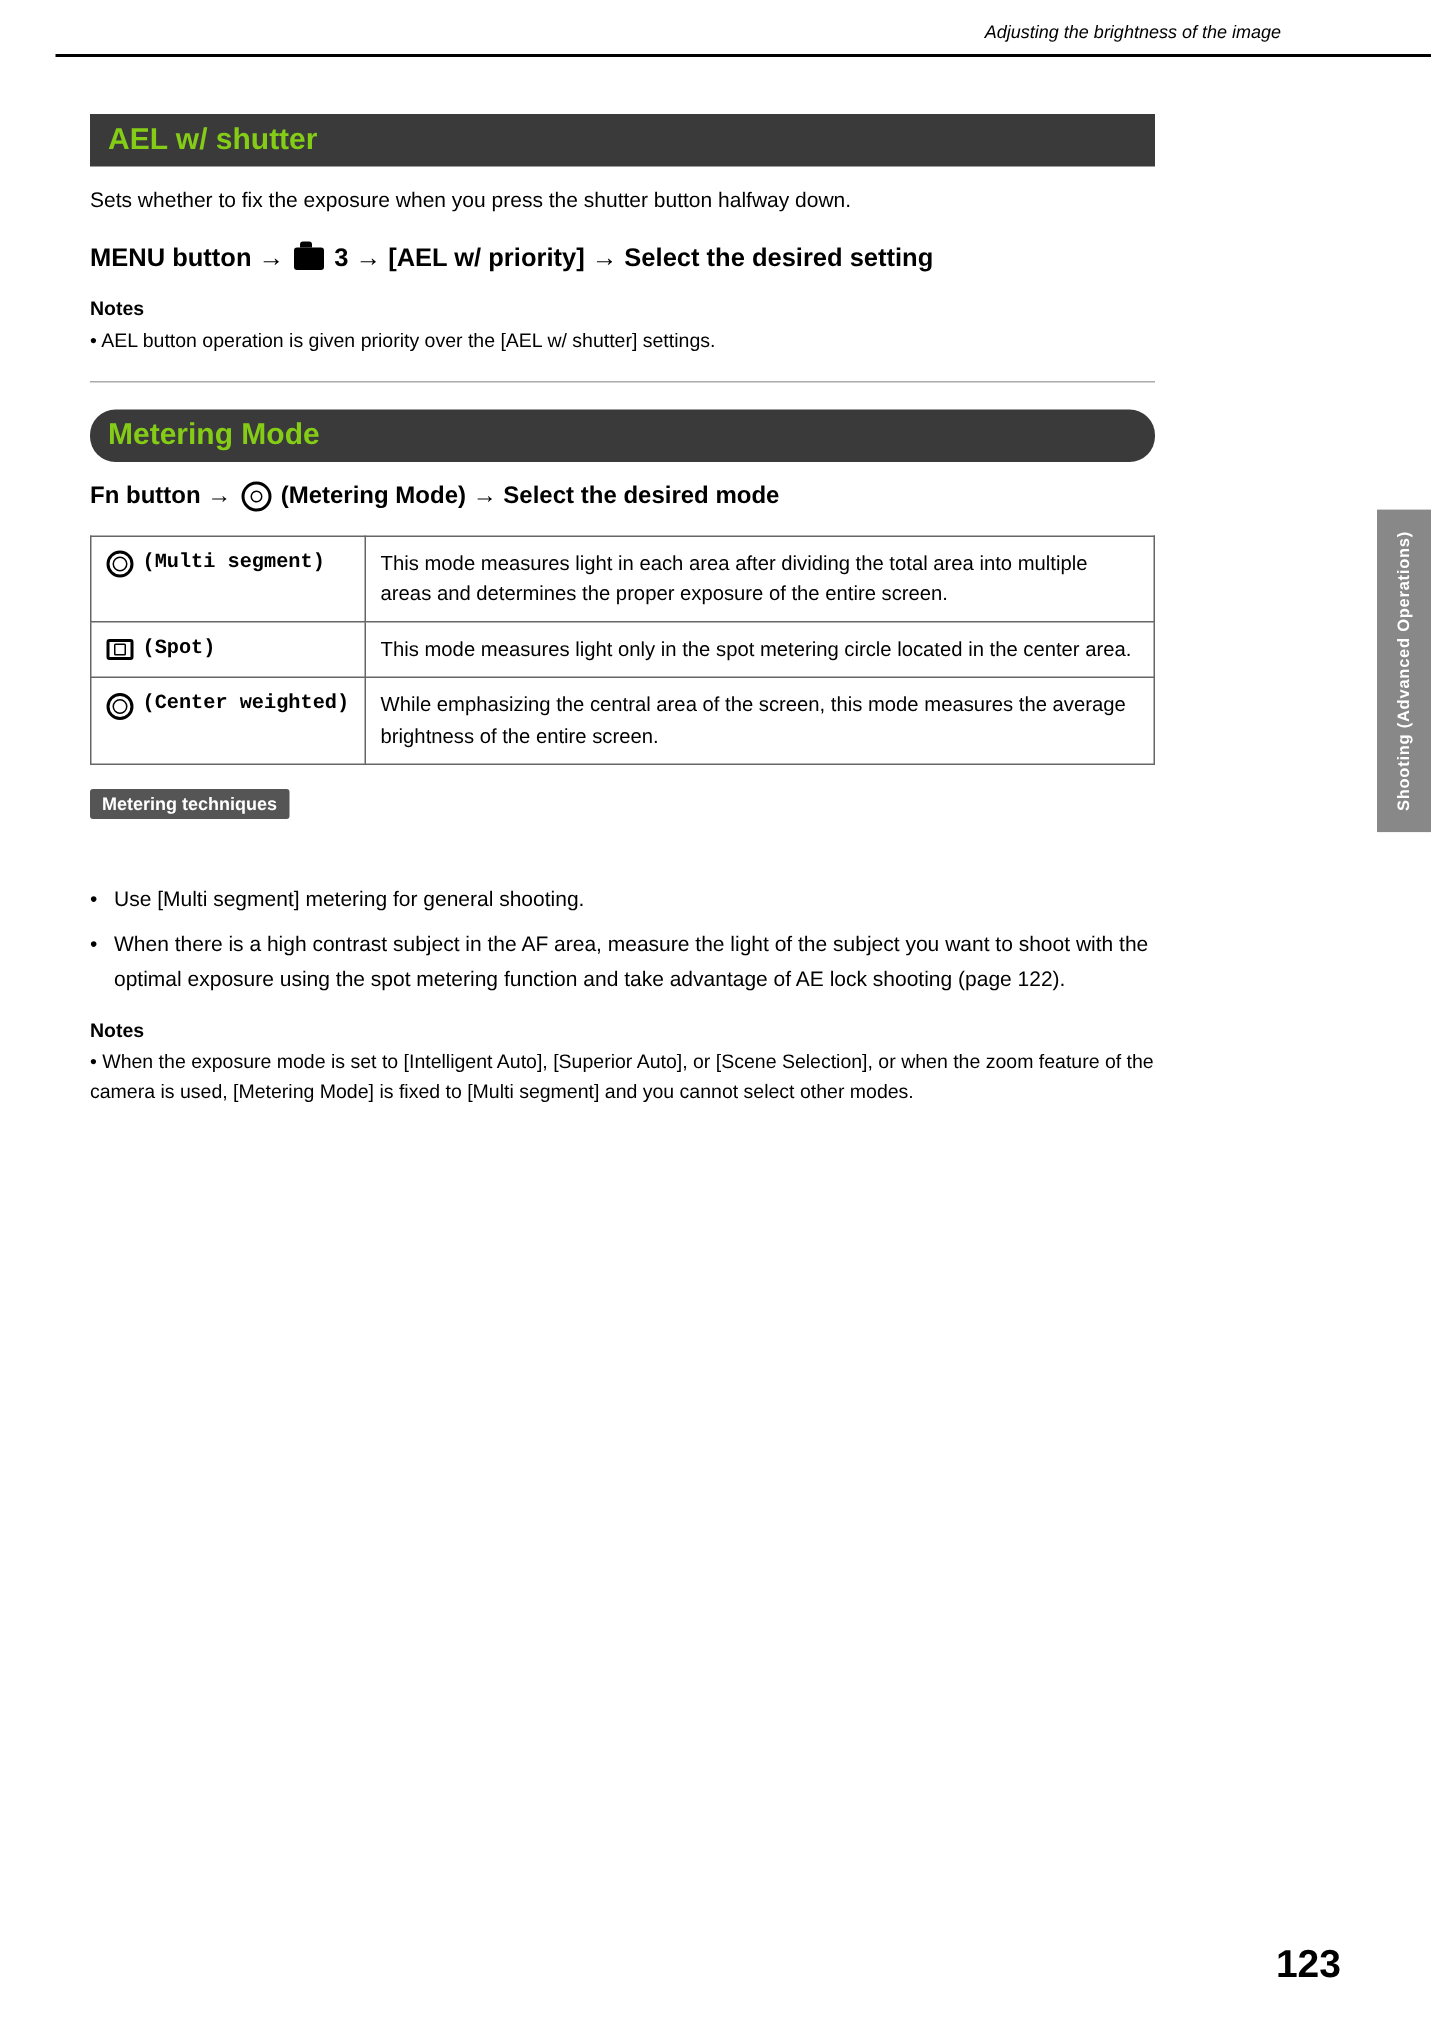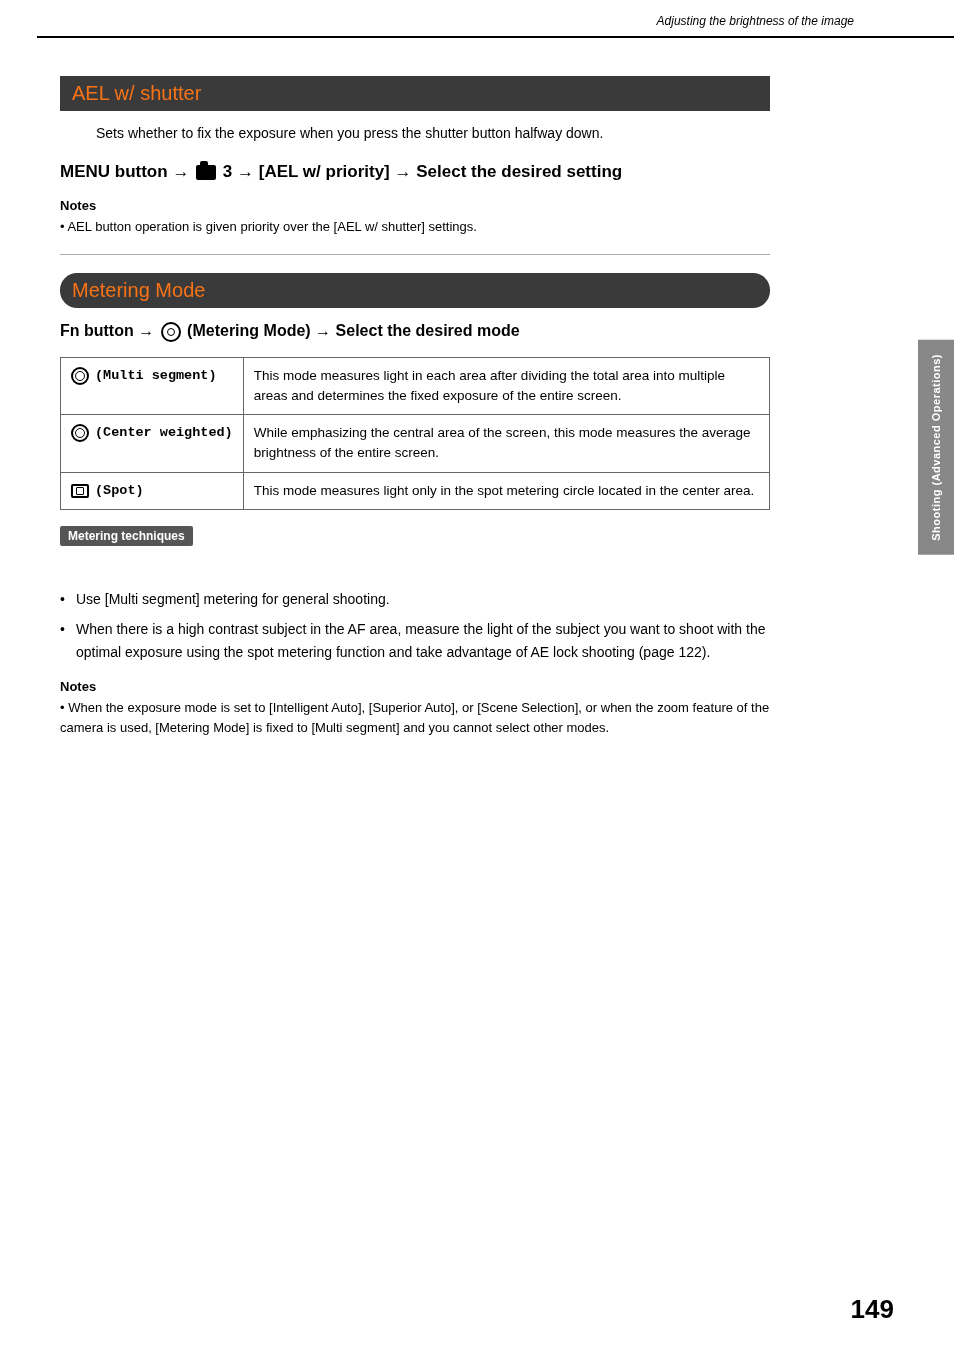--- a/index.html
+++ b/index.html
@@ -25,33 +25,32 @@
     }
 
     .main-content {
       padding: 20px 100px 40px 60px;
       max-width: 870px;
     }
 
     
     .section-header-box {
       background: #3a3a3a;
-      color: #f97316;
+      color: #84cc16;
       padding: 6px 12px;
       font-size: 20px;
-      font-weight: normal;
+      font-weight: bold;
       margin-bottom: 12px;
       margin-top: 18px;
     }
 
     .section-desc {
       font-size: 14px;
       line-height: 1.5;
       margin-bottom: 16px;
-      margin-left: 36px;
     }
 
     
     .nav-heading {
       font-size: 17px;
       font-weight: bold;
       line-height: 1.4;
       margin-bottom: 14px;
     }
 
@@ -293,40 +292,40 @@
 
   <table class="mode-table">
     <tbody>
       <tr>
         <td>
           <div class="icon-cell">
             <span class="mode-icon-multi"></span>
             <span class="bold">(Multi segment)</span>
           </div>
         </td>
-        <td>This mode measures light in each area after dividing the total area into multiple areas and determines the fixed exposure of the entire screen.</td>
+        <td>This mode measures light in each area after dividing the total area into multiple areas and determines the proper exposure of the entire screen.</td>
+      </tr>
+      <tr>
+        <td>
+          <div class="icon-cell">
+            <span class="mode-icon-spot"></span>
+            <span class="bold">(Spot)</span>
+          </div>
+        </td>
+        <td>This mode measures light only in the spot metering circle located in the center area.</td>
       </tr>
       <tr>
         <td>
           <div class="icon-cell">
             <span class="mode-icon-center"></span>
             <span class="bold">(Center weighted)</span>
           </div>
         </td>
         <td>While emphasizing the central area of the screen, this mode measures the average brightness of the entire screen.</td>
       </tr>
-      <tr>
-        <td>
-          <div class="icon-cell">
-            <span class="mode-icon-spot"></span>
-            <span class="bold">(Spot)</span>
-          </div>
-        </td>
-        <td>This mode measures light only in the spot metering circle located in the center area.</td>
-      </tr>
     </tbody>
   </table>
 
   <div class="techniques-box">Metering techniques</div>
 
   <ul class="bullet-list">
     <li>Use [Multi segment] metering for general shooting.</li>
     <li>When there is a high contrast subject in the AF area, measure the light of the subject you want to shoot with the optimal exposure using the spot metering function and take advantage of AE lock shooting (page 122).</li>
   </ul>
 
@@ -334,13 +333,13 @@
     <div class="notes-label">Notes</div>
     <div class="notes-text">When the exposure mode is set to [Intelligent Auto], [Superior Auto], or [Scene Selection], or when the zoom feature of the camera is used, [Metering Mode] is fixed to [Multi segment] and you cannot select other modes.</div>
   </div>
 
 </div>
 
 <div class="side-tab">
   <span>Shooting (Advanced Operations)</span>
 </div>
 
-<div class="page-number">149</div>
+<div class="page-number">123</div>
 
 </body></html>

